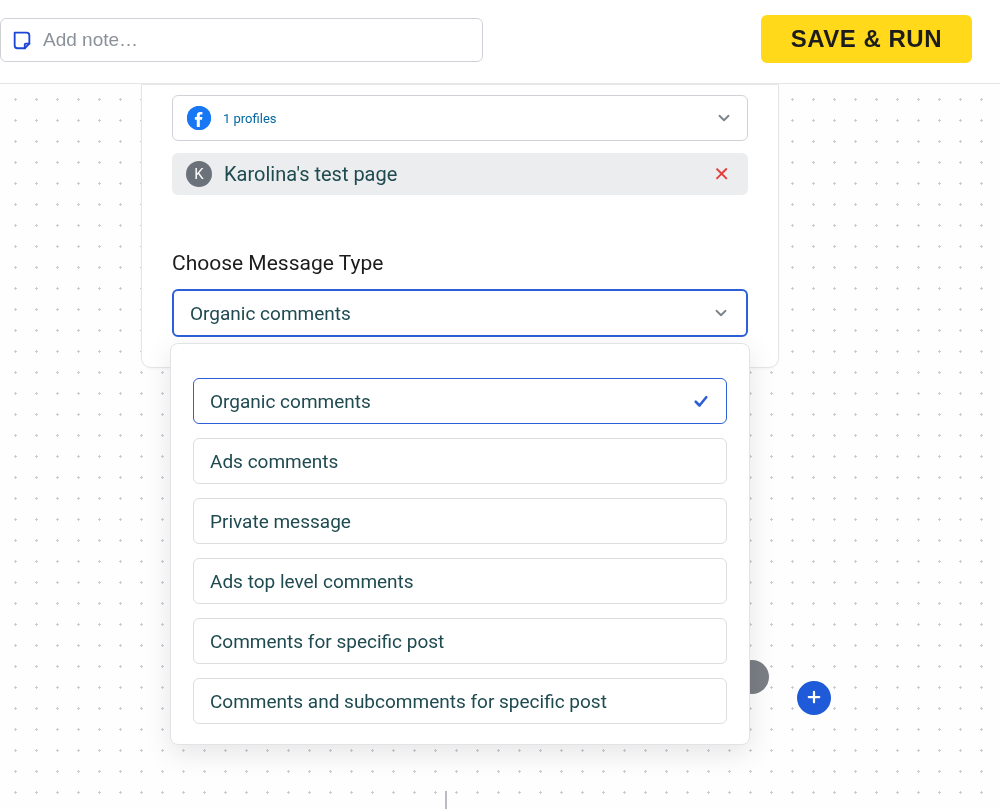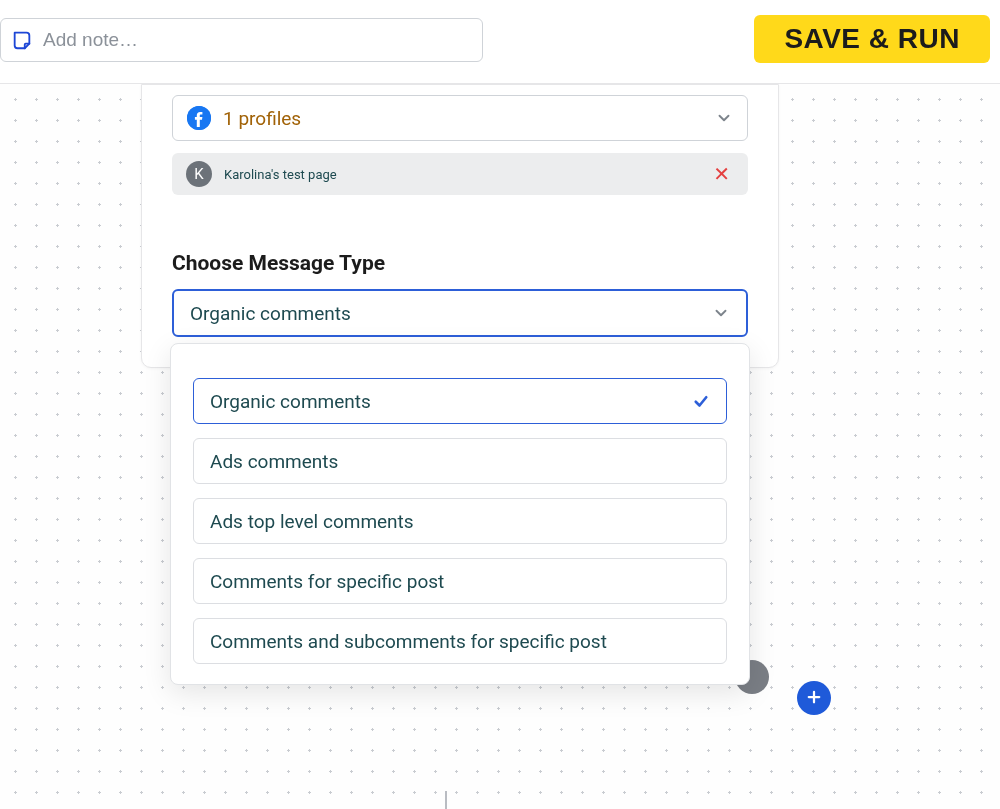--- a/index.html
+++ b/index.html
@@ -18,21 +18,21 @@
 
   
   .topbar {
     position: absolute;
     top: 0; left: 0; right: 0;
     height: 84px;
     background: #fff;
     border-bottom: 1px solid #e6e6e8;
     display: flex;
     align-items: flex-start;
-    padding: 18px 10px 0 0;
+    padding: 18px 28px 0 0;
     z-index: 10;
   }
   .note-input-wrap {
     display: flex;
     align-items: center;
     border: 1px solid #cfd3d8;
     border-radius: 6px;
     height: 44px;
     padding: 0 10px;
     width: 483px;
@@ -54,21 +54,21 @@
   }
   .note-input::placeholder { color: #8b9199; }
 
   .save-run-btn {
     margin-left: auto;
     background: #ffd91a;
     border: none;
     border-radius: 6px;
     height: 48px;
     padding: 0 30px;
-    font-size: 28px;
+    font-size: 24px;
     font-weight: 700;
     letter-spacing: 0.5px;
     color: #1c1c1c;
     cursor: pointer;
     margin-top: -3px;
   }
 
   
   .card {
     position: absolute;
@@ -99,21 +99,21 @@
     display: flex;
     align-items: center;
     justify-content: center;
     color: #fff;
     font-weight: 700;
     font-size: 18px;
     margin-right: 12px;
     flex-shrink: 0;
   }
   .fb-icon svg { width: 24px; height: 24px; }
-  .profiles-text { font-size: 19px; color: #a16207; }
+  .profiles-text { font-size: 13px; color: #0369a1; }
   .chev { margin-left: auto; color: #7d848c; }
   .chev svg { width: 18px; height: 18px; display:block;}
 
   .profile-chip {
     display: flex;
     align-items: center;
     background: #ecedee;
     border-radius: 6px;
     height: 42px;
     padding: 0 14px;
@@ -124,36 +124,36 @@
     border-radius: 50%;
     background: #6c7279;
     color: #fff;
     display: flex;
     align-items: center;
     justify-content: center;
     font-size: 15px;
     margin-right: 12px;
     flex-shrink: 0;
   }
-  .chip-text { font-size: 13px; color: #1e4a50; }
+  .chip-text { font-size: 20px; color: #1e4a50; }
   .chip-remove {
     margin-left: auto;
     color: #e43f3f;
     font-size: 20px;
     cursor: pointer;
     background: none;
     border: none;
     padding: 4px;
     line-height: 1;
   }
 
   .section-label {
     margin-top: 56px;
     font-size: 21px;
-    font-weight: 700;
+    font-weight: 400;
     color: #1c1c1c;
     margin-bottom: 14px;
   }
 
   .msgtype-select {
     display: flex;
     align-items: center;
     border: 2px solid #2d5fd8;
     border-radius: 6px;
     height: 48px;
@@ -300,20 +300,23 @@
   <div class="option selected">
     <span>Organic comments</span>
     <span class="check">
       <svg viewBox="0 0 24 24" fill="none" stroke="currentColor" stroke-width="3.5" stroke-linecap="round" stroke-linejoin="round">
           <polyline points="5 13 10 18 19 7"></polyline>
         </svg>
     </span>
   </div>
   <div class="option">
     <span>Ads comments</span>
+  </div>
+  <div class="option">
+    <span>Private message</span>
   </div>
   <div class="option">
     <span>Ads top level comments</span>
   </div>
   <div class="option">
     <span>Comments for specific post</span>
   </div>
   <div class="option">
     <span>Comments and subcomments for specific post</span>
   </div>

